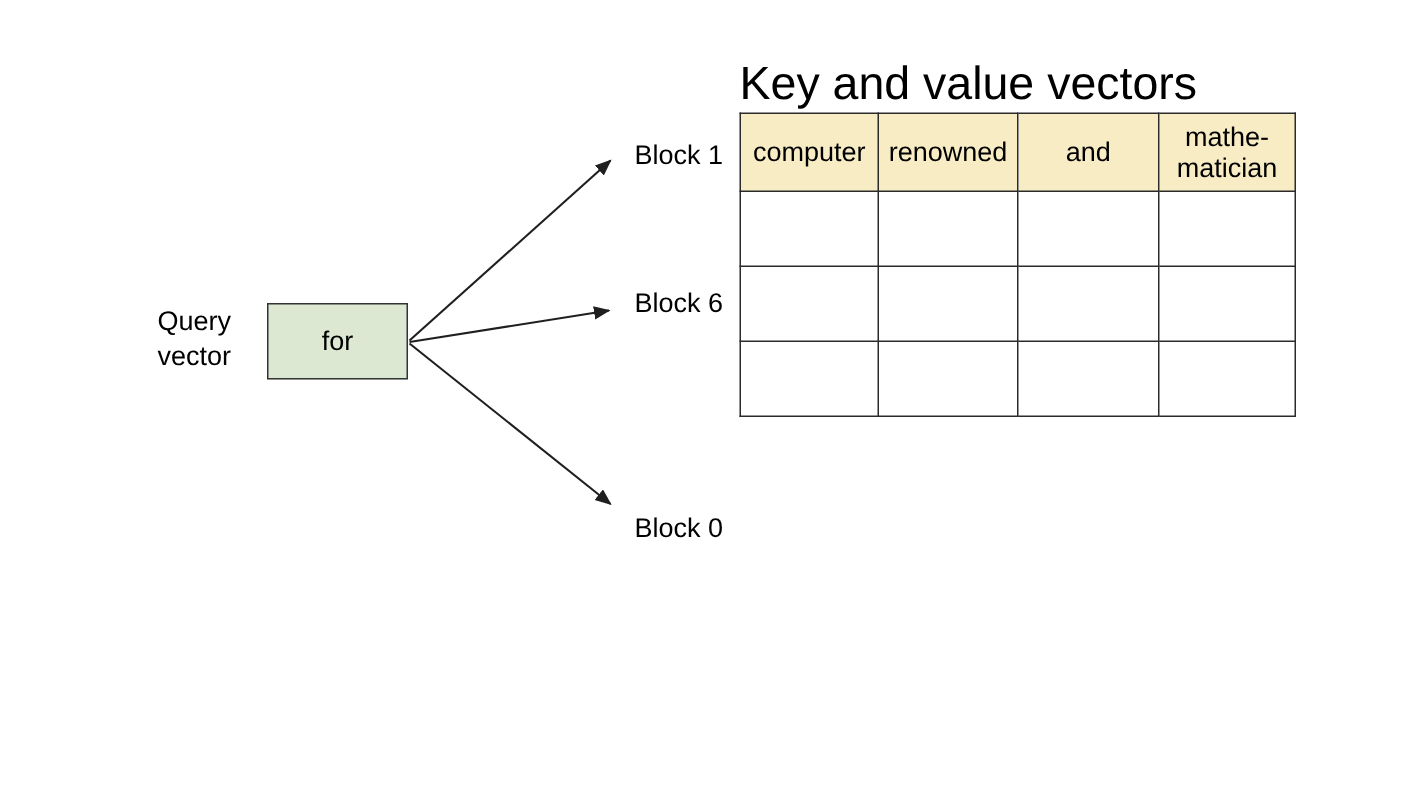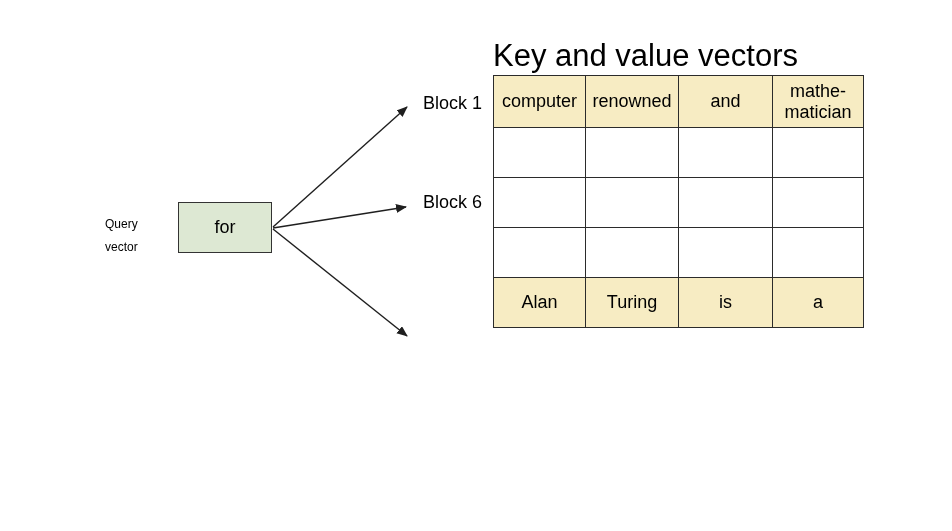--- a/index.html
+++ b/index.html
@@ -17,22 +17,22 @@
   .title{
     position:absolute;left:493px;top:42px;width:370px;
     text-align:left;font-size:31px;line-height:28px;
   }
 
   .arrows{position:absolute;left:0;top:0;width:952px;height:531px;pointer-events:none;}
   .arrows line{stroke:var(--line-color);stroke-width:1.4;}
   .arrows .head{fill:var(--line-color);}
 
   .query-label{
-    position:absolute;left:105px;top:213px;
-    font-size:12px;line-height:23px;white-space:pre-line;
+    position:absolute;left:105px;top:203px;
+    font-size:18px;line-height:23px;white-space:pre-line;
   }
   .query-box{
     position:absolute;left:178px;top:202px;width:94px;height:51px;
     background:var(--query-box-fill);
     border:1.5px solid #333;
     display:flex;align-items:center;justify-content:center;
     font-size:18px;
   }
 
   .block-label{
@@ -77,20 +77,21 @@
 
   <div class="title">Key and value vectors</div>
 
   <div class="query-label">Query
 vector</div>
 
   <div class="query-box">for</div>
 
   <div class="block-label b1">Block 1</div>
   <div class="block-label b2">Block 6</div>
+  <div class="block-label b0">Block 0</div>
 
   <table class="kv">
     <colgroup>
       <col style="width:92px">
         <col style="width:93px">
         <col style="width:94px">
         <col style="width:91px">
     </colgroup>
     <tbody>
       <tr>
@@ -110,22 +111,16 @@
         <td data-highlight="false"></td>
         <td data-highlight="false"></td>
         <td data-highlight="false"></td>
       </tr>
       <tr>
         <td data-highlight="false"></td>
         <td data-highlight="false"></td>
         <td data-highlight="false"></td>
         <td data-highlight="false"></td>
       </tr>
-      <tr>
-        <td data-highlight="true">Alan</td>
-        <td data-highlight="true">Turing</td>
-        <td data-highlight="true">is</td>
-        <td data-highlight="true">a</td>
-      </tr>
     </tbody>
   </table>
 
 </div>
 
 </body></html>

